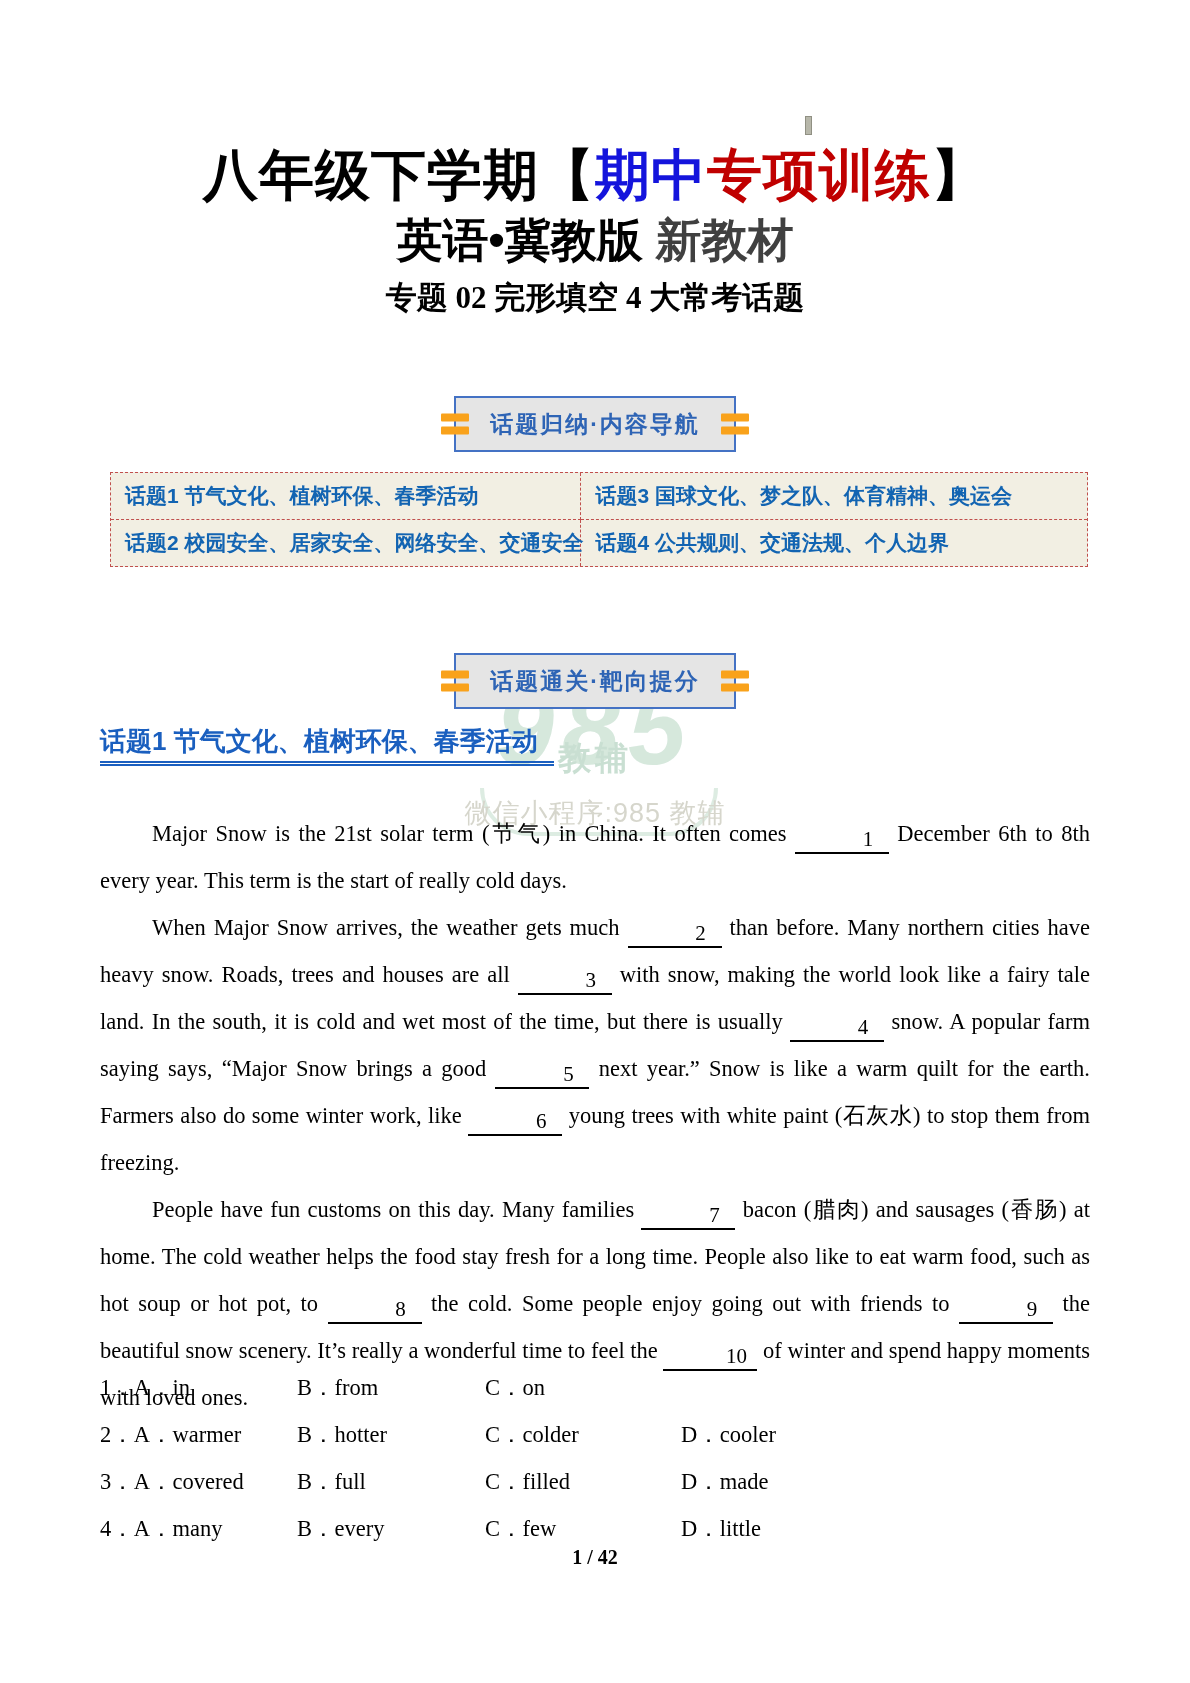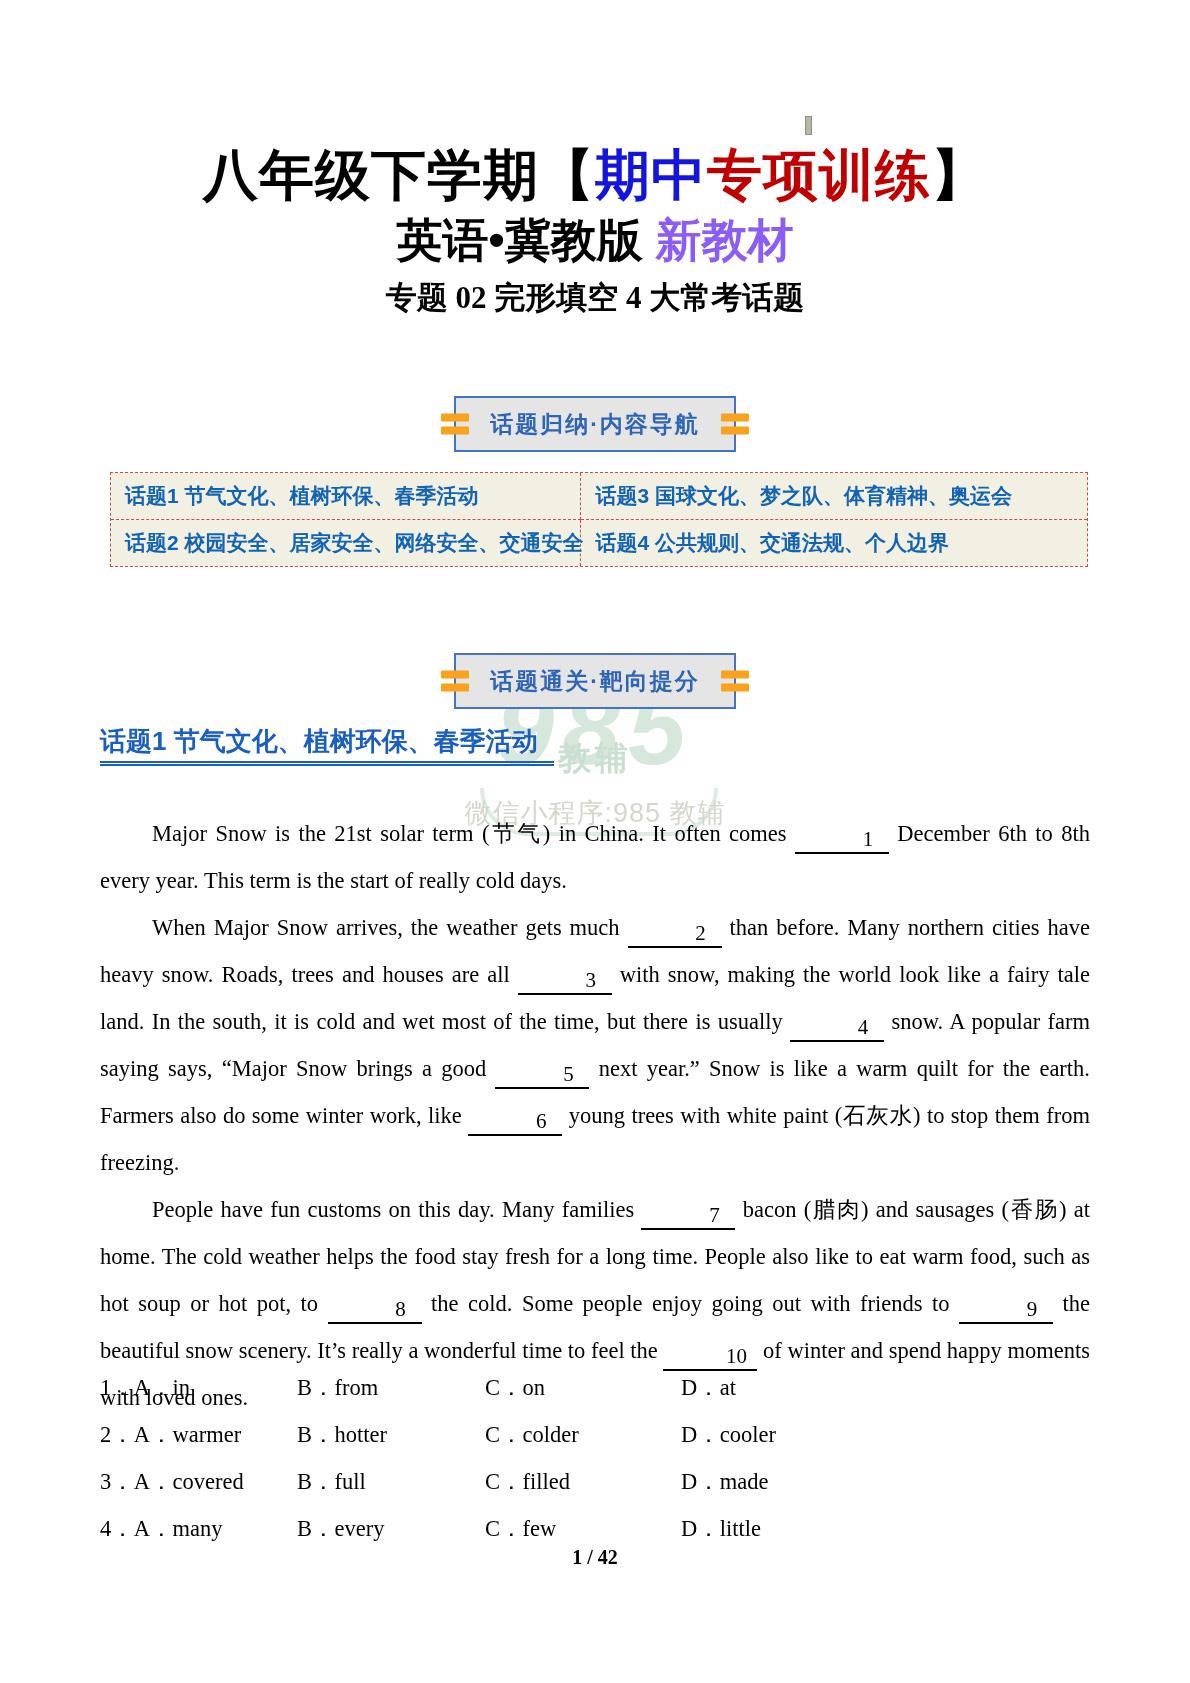--- a/index.html
+++ b/index.html
@@ -15,21 +15,21 @@
   .artifact{position:absolute;left:805px;top:116px;width:5px;height:17px;
     background:#b7b7aa;border:1px solid #909083;}
 
   
   .title-wrap{position:absolute;top:131px;left:0;width:100%;text-align:center;
     font-family:"Liberation Sans", sans-serif;margin-top:12px;}
   .t1{font-size:55px;font-weight:900;letter-spacing:1px;line-height:64px;white-space:nowrap;}
   .t1 .blue{color:#1414dc;}
   .t1 .red{color:#c00000;}
   .t2{font-size:46px;font-weight:900;line-height:54px;margin-top:6px;white-space:nowrap;}
-  .t2 .orange{color:#8b5cf6;}
+  .t2 .orange{color:#404040;}
   .t3{font-family:"Liberation Serif", serif;font-size:31px;font-weight:bold;
     line-height:40px;margin-top:11px;white-space:nowrap;}
 
   
   .banner{position:absolute;left:50%;transform:translateX(-50%);
     width:278px;height:52px;border:2px solid #4472c4;background:#e5e5e5;
     display:flex;align-items:center;justify-content:center;}
   .banner1{top:396px;}
   .banner2{top:653px;}
   .banner-label{color:#2e64b5;font-weight:bold;font-size:23px;letter-spacing:2px;
@@ -152,21 +152,20 @@
     <p>Major Snow is the 21st solar term (节气) in China. It often comes <span class="blank">1</span> December 6th to 8th every year. This term is the start of really cold days.</p>
     <p>When Major Snow arrives, the weather gets much <span class="blank">2</span> than before. Many northern cities have heavy snow. Roads, trees and houses are all <span class="blank">3</span> with snow, making the world look like a fairy tale land. In the south, it is cold and wet most of the time, but there is usually <span class="blank">4</span> snow. A popular farm saying says, “Major Snow brings a good <span class="blank">5</span> next year.” Snow is like a warm quilt for the earth. Farmers also do some winter work, like <span class="blank">6</span> young trees with white paint (石灰水) to stop them from freezing.</p>
     <p>People have fun customs on this day. Many families <span class="blank">7</span> bacon (腊肉) and sausages (香肠) at home. The cold weather helps the food stay fresh for a long time. People also like to eat warm food, such as hot soup or hot pot, to <span class="blank">8</span> the cold. Some people enjoy going out with friends to <span class="blank">9</span> the beautiful snow scenery. It’s really a wonderful time to feel the <span class="blank">10</span> of winter and spend happy moments with loved ones.</p>
   </div>
 
   <div class="questions">
     <div class="q-row">
       <span class="q-cell">1．A．in</span>
       <span class="q-cell">B．from</span>
       <span class="q-cell">C．on</span>
-      <span class="q-cell">D．at</span>
     </div>
     <div class="q-row">
       <span class="q-cell">2．A．warmer</span>
       <span class="q-cell">B．hotter</span>
       <span class="q-cell">C．colder</span>
       <span class="q-cell">D．cooler</span>
     </div>
     <div class="q-row">
       <span class="q-cell">3．A．covered</span>
       <span class="q-cell">B．full</span>

